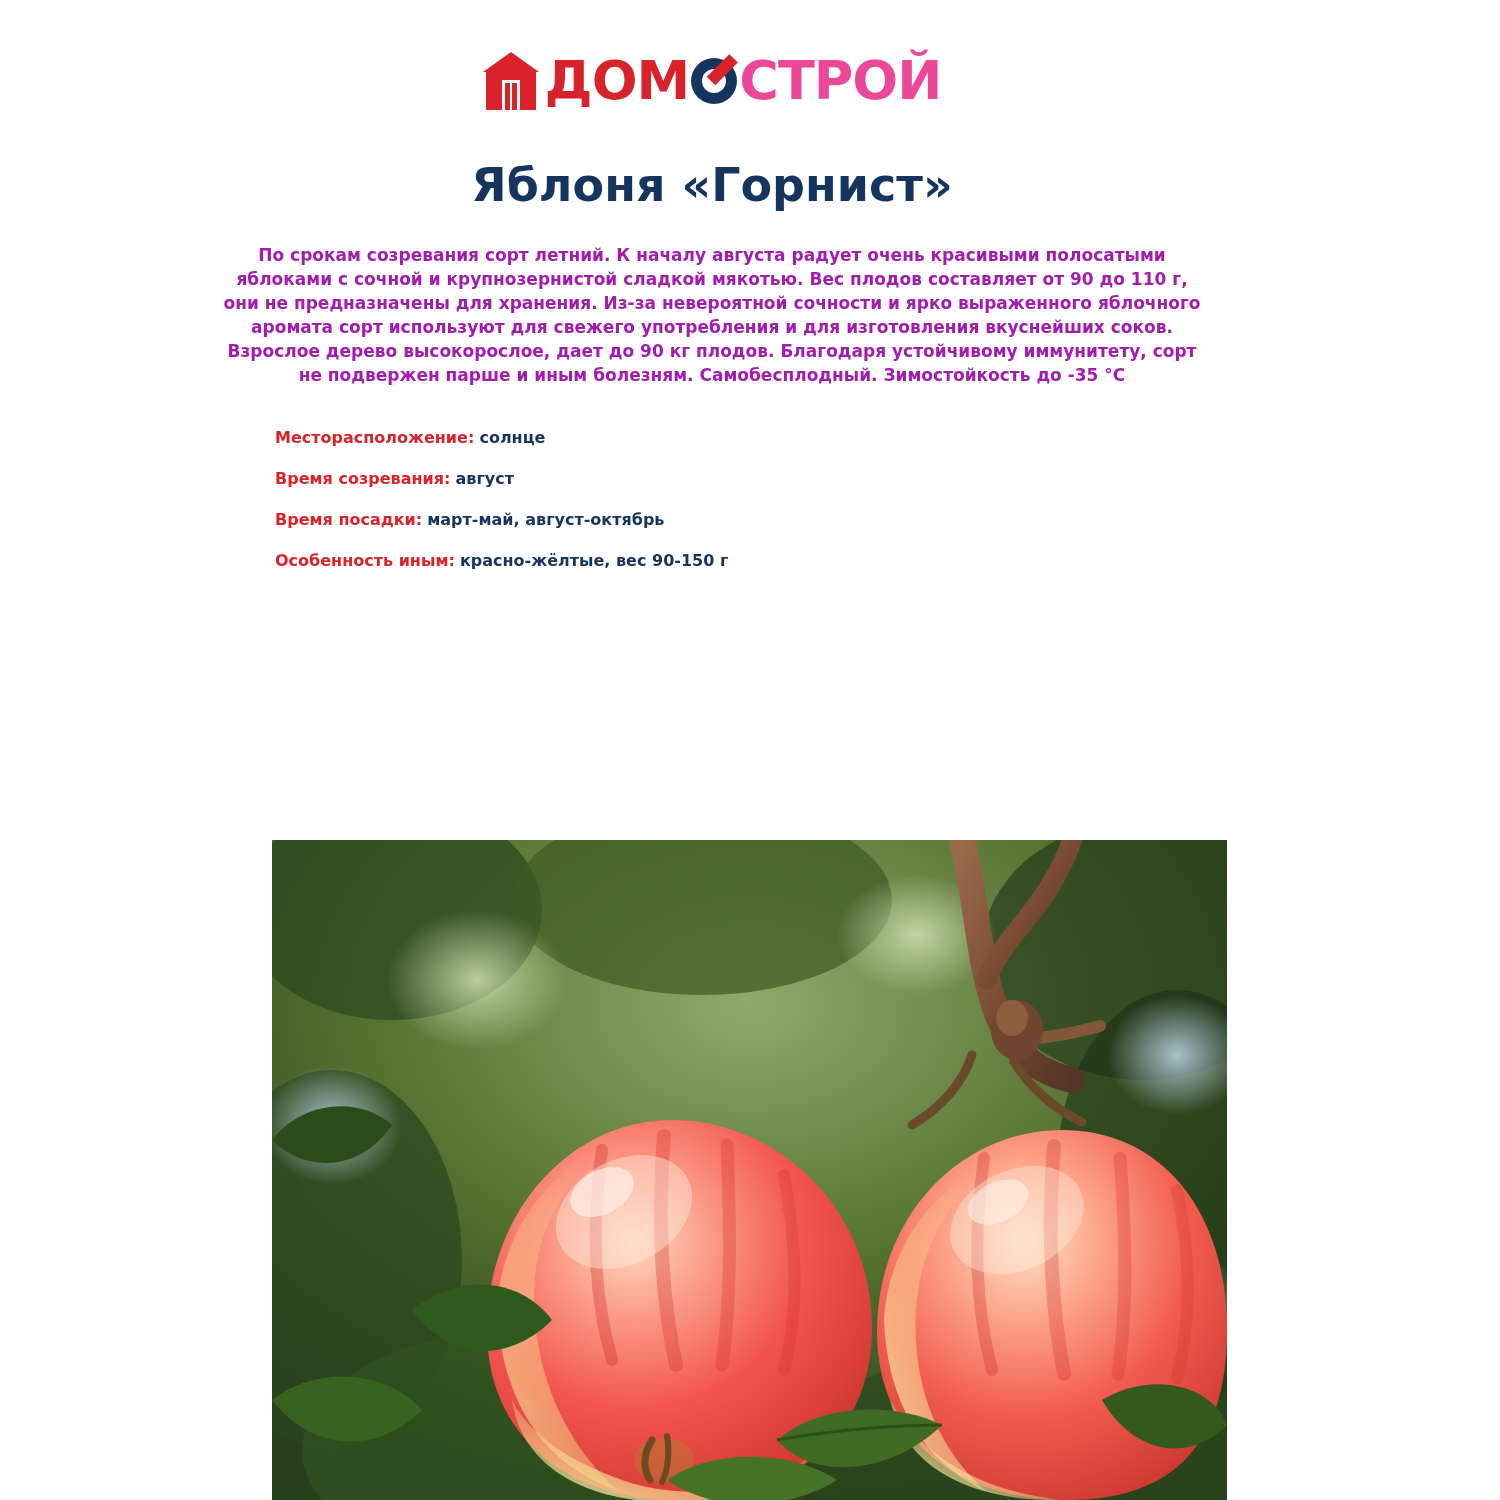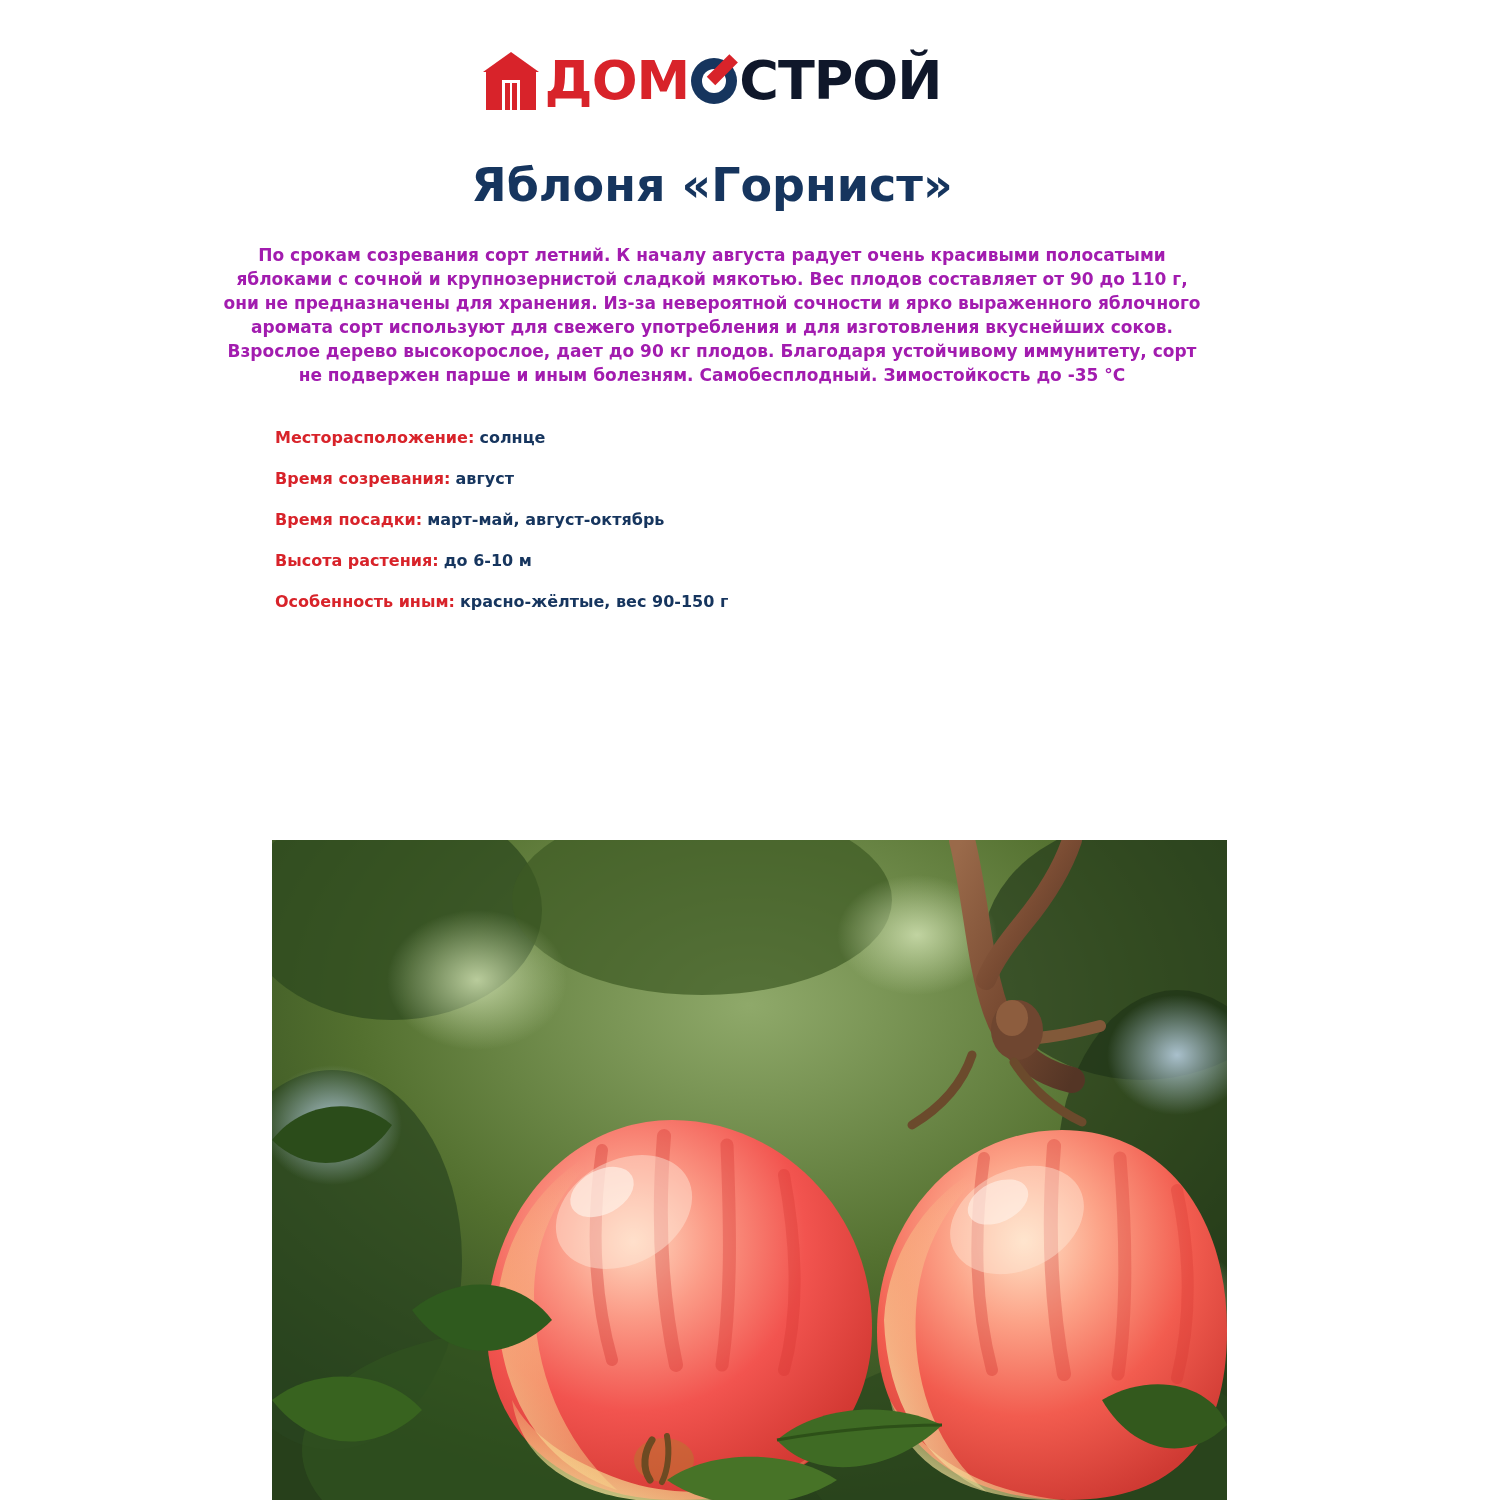--- a/index.html
+++ b/index.html
@@ -83,21 +83,21 @@
   .logo-text {
     font-family: "DejaVu Sans", sans-serif;
     font-weight: bold;
     font-size: 54px;
     letter-spacing: -1px;
     line-height: 1;
     display: flex;
     align-items: center;
   }
   .logo-text .dom { color: #d8232a; }
-  .logo-text .stroy { color: #0f172a; }
+  .logo-text .stroy { color: #ec4899; }
   .logo-o {
     display: inline-block;
     position: relative;
     width: 46px;
     height: 46px;
     margin: 0 2px;
     vertical-align: middle;
   }
   .logo-o .ring {
     position: absolute;
@@ -211,24 +211,20 @@
       <span class="spec-label">Месторасположение:</span>
       <span class="spec-value">солнце</span>
     </div>
     <div class="spec-row">
       <span class="spec-label">Время созревания:</span>
       <span class="spec-value">август</span>
     </div>
     <div class="spec-row">
       <span class="spec-label">Время посадки:</span>
       <span class="spec-value">март-май, август-октябрь</span>
-    </div>
-    <div class="spec-row">
-      <span class="spec-label">Высота растения:</span>
-      <span class="spec-value">до 6-10 м</span>
     </div>
     <div class="spec-row">
       <span class="spec-label">Особенность иным:</span>
       <span class="spec-value">красно-жёлтые, вес 90-150 г</span>
     </div>
   </div>
 
   <div class="photo">
     <svg width="955" height="660" viewBox="0 0 955 660" xmlns="http://www.w3.org/2000/svg">
       <defs>

